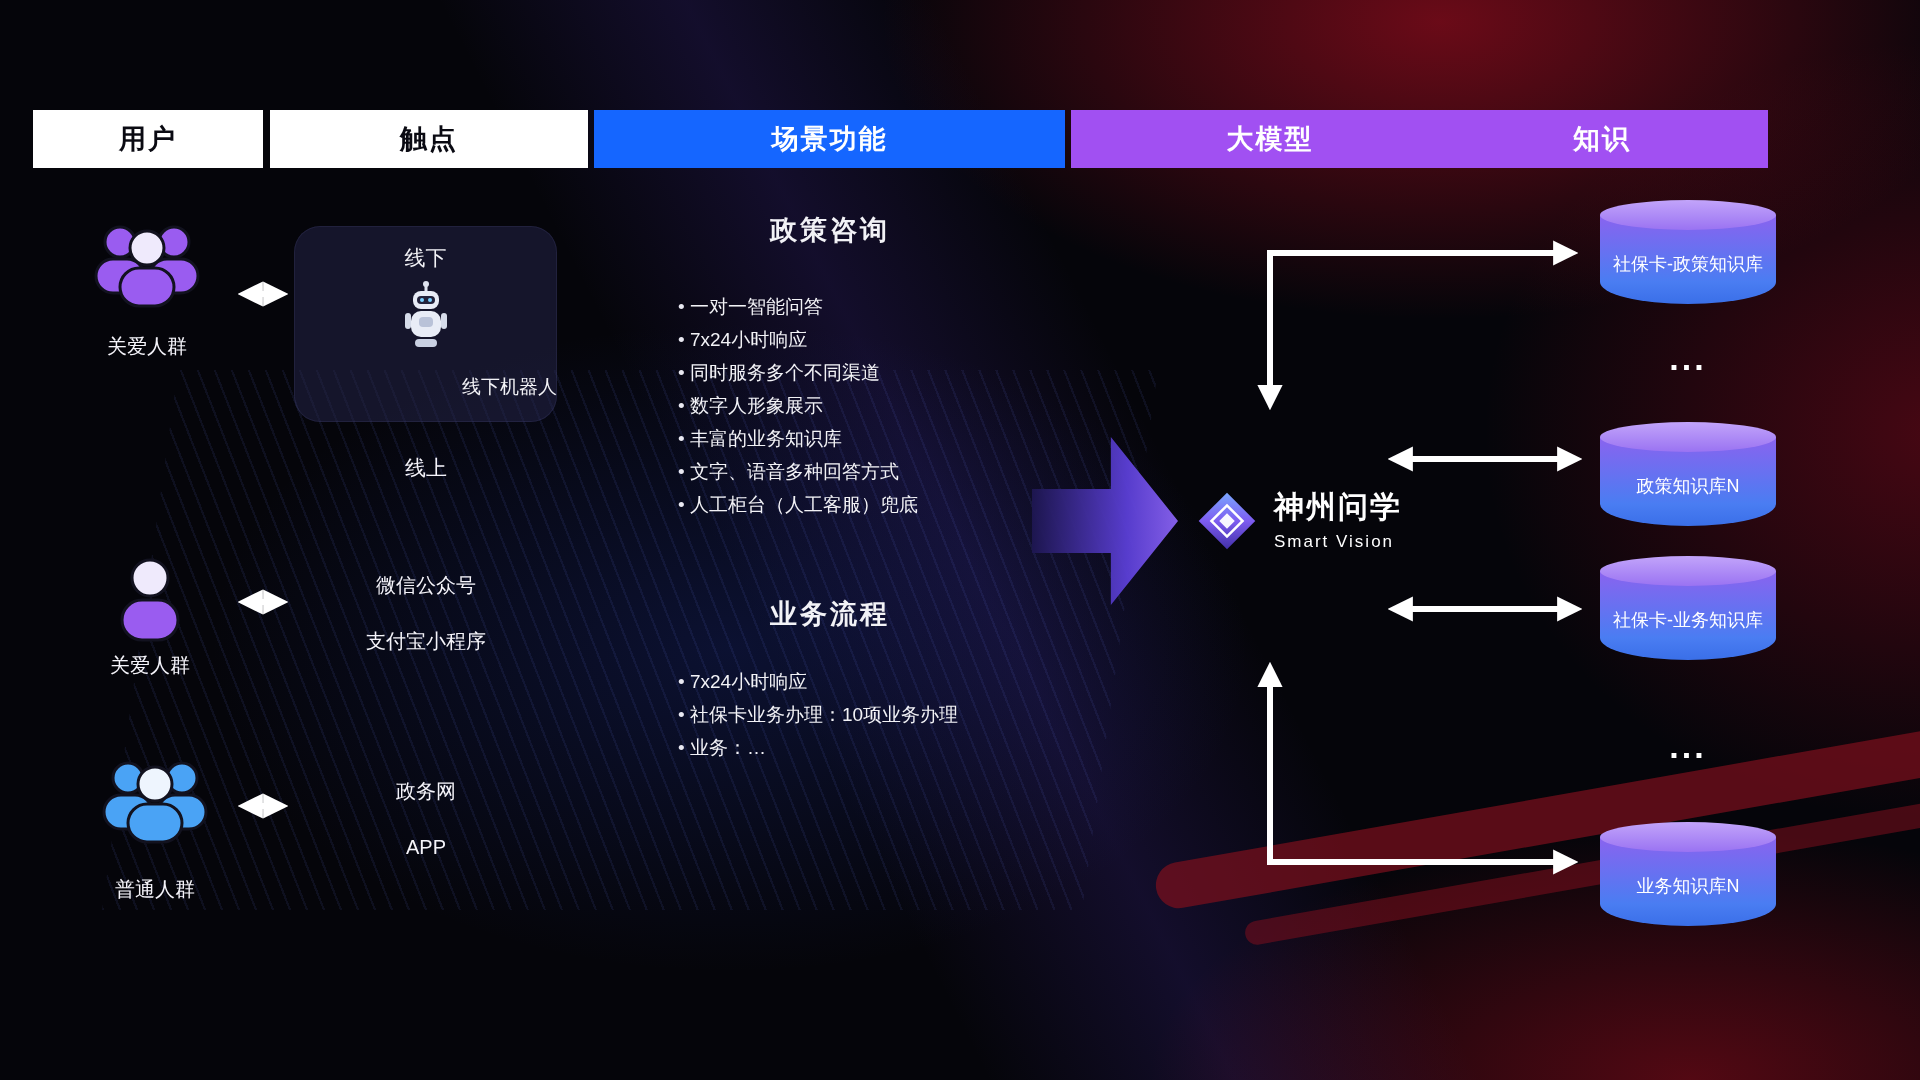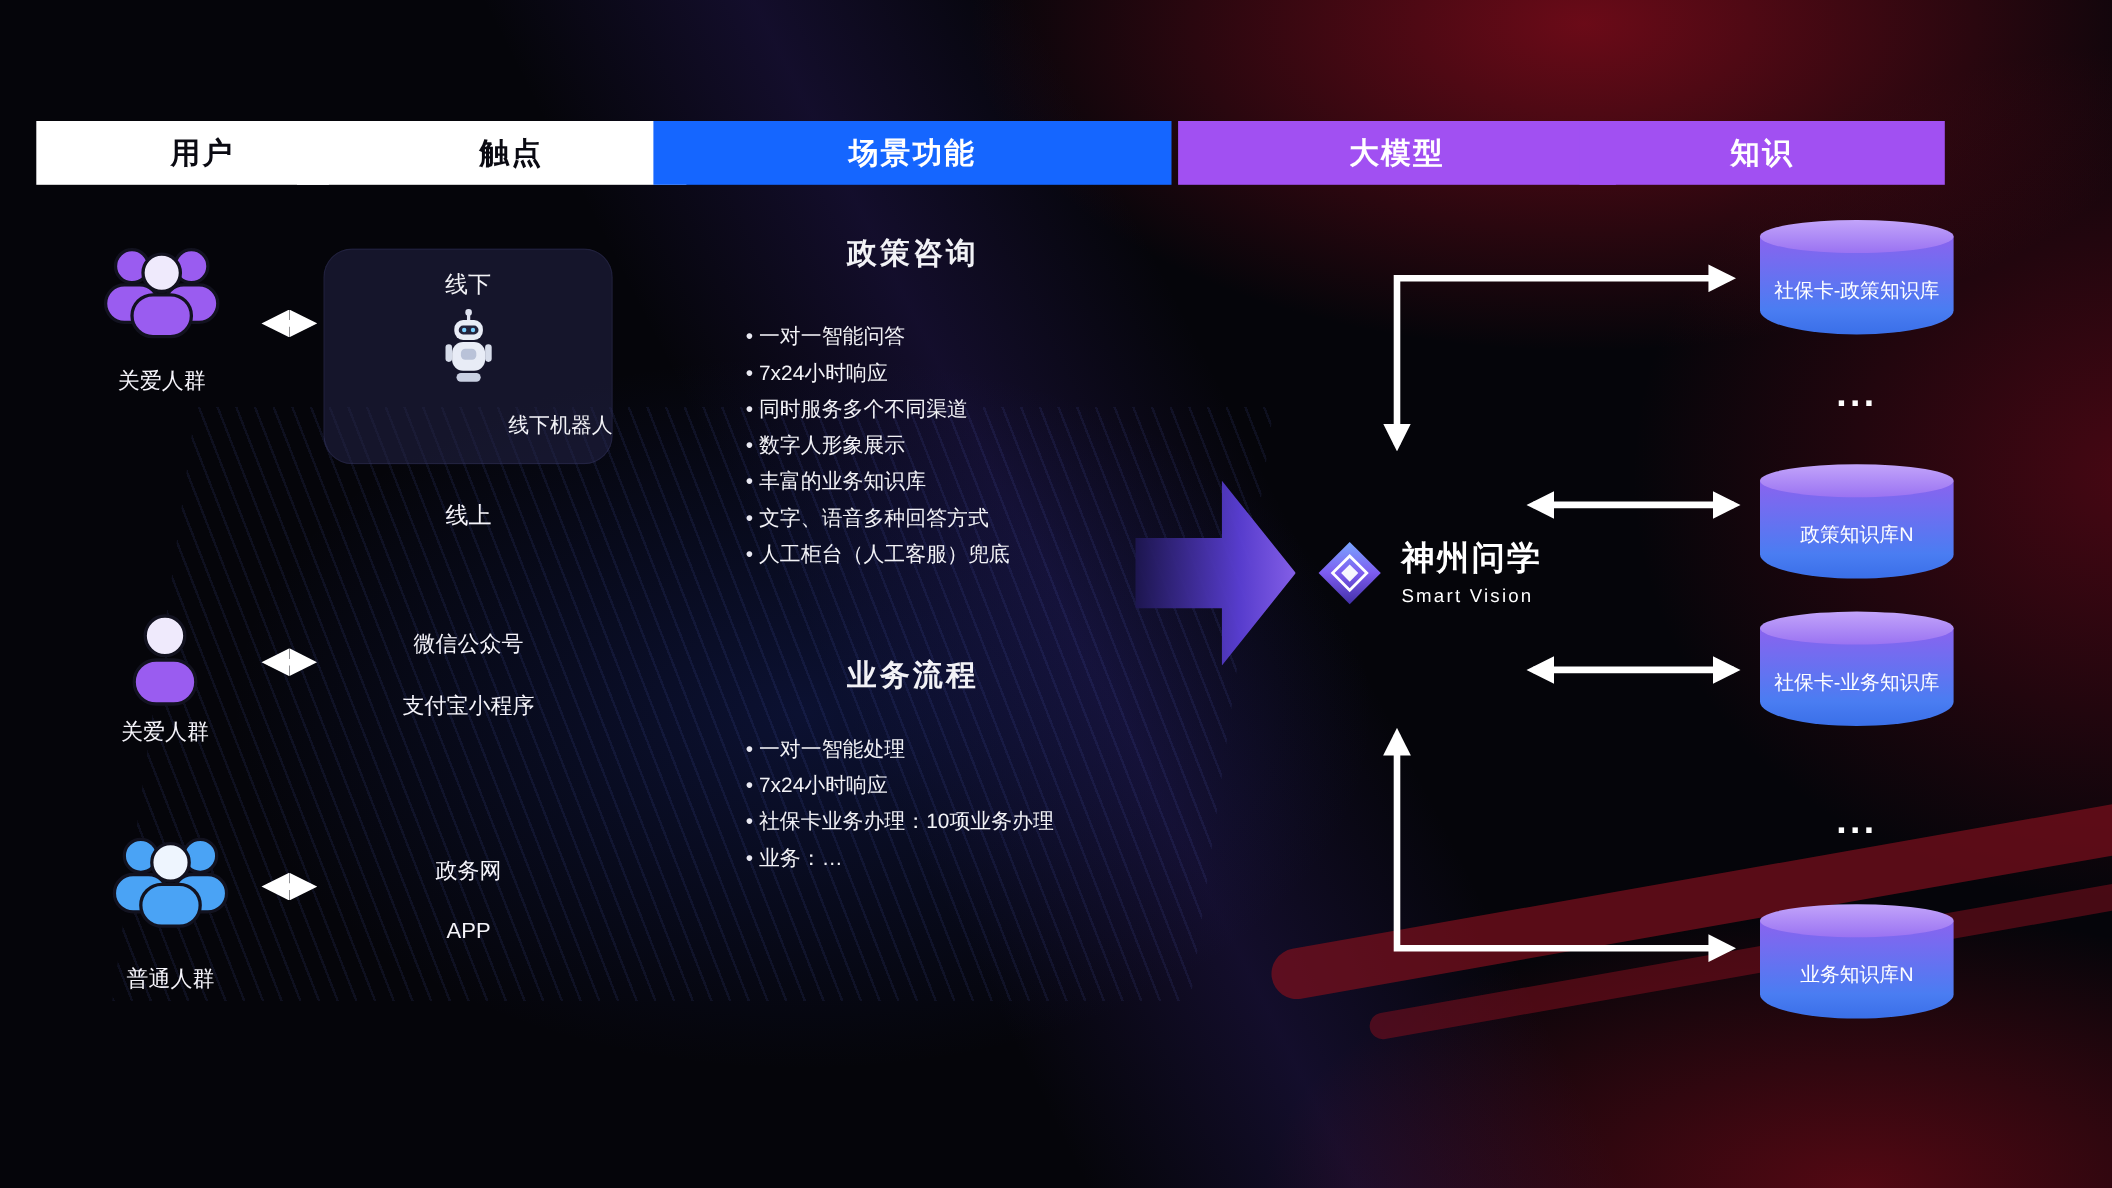--- a/index.html
+++ b/index.html
@@ -18,21 +18,21 @@
     position:absolute;left:140px;top:370px;width:980px;height:540px;
     background:repeating-linear-gradient(62deg, rgba(110,130,255,.10) 0 2px, transparent 2px 15px);
     transform:skewX(-8deg);opacity:.85;pointer-events:none;
   }
   .swoosh{position:absolute;background:#7e0f1d;border-radius:30px;pointer-events:none;}
   .swoosh1{left:1150px;top:795px;width:820px;height:46px;opacity:.7;transform:rotate(-10deg);}
   .swoosh2{left:1240px;top:862px;width:700px;height:24px;opacity:.55;transform:rotate(-10deg);}
 
   .hdr{position:absolute;top:110px;height:58px;display:flex;align-items:center;justify-content:center;
        font-size:27px;font-weight:bold;letter-spacing:2px;}
-  .hdr-white{background:#ffffff;color:#0a0a12;padding-left:36px;}
+  .hdr-white{background:#ffffff;color:#0a0a12;}
   .hdr-blue{background:#1566ff;color:#ffffff;}
   .hdr-purple{background:#a150f2;color:#ffffff;}
 
   .abs{position:absolute;}
   .lbl{position:absolute;text-align:center;font-size:20px;color:#f5f4fa;}
 
   .tp-card{position:absolute;left:294px;top:190px;width:263px;height:196px;border-radius:26px;
            background:rgba(38,38,76,.5);box-shadow:0 0 0 1px rgba(120,120,200,.12) inset;margin-top:36px;}
   .tp-card .tp-title{position:absolute;top:18px;left:0;width:100%;text-align:center;font-size:21px;}
   .tp-card .tp-robot{position:absolute;top:54px;left:0;width:100%;display:flex;justify-content:center;}
@@ -147,21 +147,20 @@
     <div class="li">7x24小时响应</div>
     <div class="li">同时服务多个不同渠道</div>
     <div class="li">数字人形象展示</div>
     <div class="li">丰富的业务知识库</div>
     <div class="li">文字、语音多种回答方式</div>
     <div class="li">人工柜台（人工客服）兜底</div>
   </div>
 
   <div class="sc-title" style="left:720px;top:596px">业务流程</div>
   <div class="sc-list" style="left:678px;top:665px">
-    <div class="li">一对一智能处理</div>
     <div class="li">7x24小时响应</div>
     <div class="li">社保卡业务办理：10项业务办理</div>
     <div class="li">业务：…</div>
   </div>
 
   <div class="big-arrow"></div>
 
   <div class="logo-wrap">
     <svg width="74" height="74" viewBox="0 0 74 74">
       <defs>

